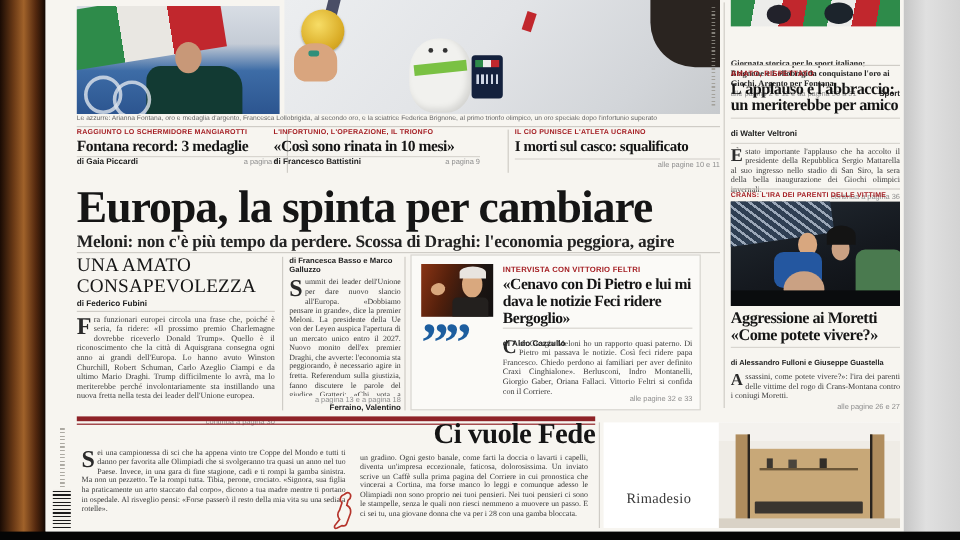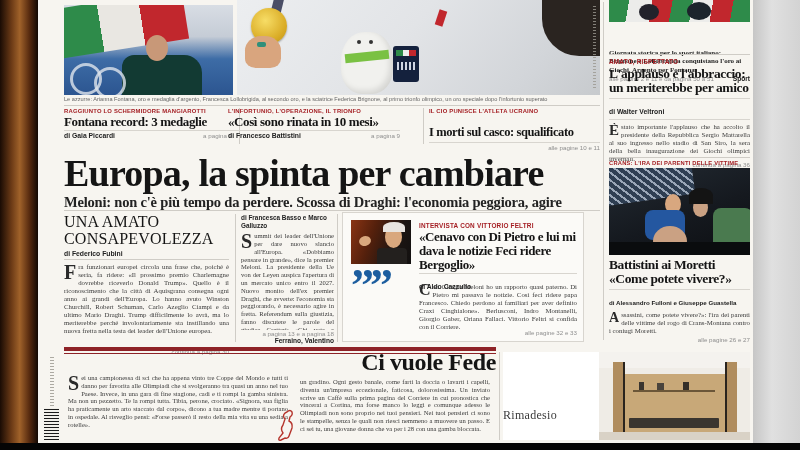--- a/index.html
+++ b/index.html
@@ -87,21 +87,21 @@
       <div class="eyebrow" style="font-size:5.9px;">L'INFORTUNIO, L'OPERAZIONE, IL TRIONFO</div>
       <div class="headline" style="font-size:13px;margin-top:1px;white-space:nowrap;">«Così sono rinata in 10 mesi»</div>
       <div style="border-top:1px solid #d8d5cf;margin-top:2px;padding-top:1px;display:flex;justify-content:space-between;">
         <span class="byline">di Francesco Battistini</span>
         <span class="pageref">a pagina 9</span>
       </div>
     </div>
 
     <div class="abs" style="left:391px;top:108px;width:171px;">
       <div class="eyebrow" style="font-size:5.9px;">IL CIO PUNISCE L'ATLETA UCRAINO</div>
-      <div class="headline" style="font-size:12.5px;margin-top:12px;white-space:nowrap;">I morti sul casco: squalificato</div>
+      <div class="headline" style="font-size:12.5px;margin-top:2px;white-space:nowrap;">I morti sul casco: squalificato</div>
       <div style="border-top:1px solid #d8d5cf;margin-top:3px;padding-top:1px;display:flex;justify-content:flex-end;">
         <span class="pageref">alle pagine 10 e 11</span>
       </div>
     </div>
 
     <div class="abs headline" style="left:26px;top:154px;width:538px;font-size:38px;letter-spacing:-.8px;white-space:nowrap;">Europa, la spinta per cambiare</div>
     <div class="abs" style="left:26px;top:194px;width:536px;font-weight:bold;font-size:14.5px;color:#222;letter-spacing:-.2px;white-space:nowrap;">Meloni: non c'è più tempo da perdere. Scossa di Draghi: l'economia peggiora, agire</div>
     <div class="abs hairline" style="left:26px;top:210px;width:536px;"></div>
 
     <div class="abs vrule" style="left:197px;top:214px;height:128px;"></div>
@@ -183,21 +183,21 @@
       <div class="abs" style="left:56px;top:26px;width:16px;height:20px;border-radius:50%;background:#d8a77f;"></div>
       <div class="abs" style="left:84px;top:30px;width:15px;height:19px;border-radius:50%;background:#caa183;"></div>
       <div class="abs" style="left:80px;top:20px;width:24px;height:16px;border-radius:50% 50% 0 0;background:#141414;"></div>
       <div class="abs" style="left:36px;top:42px;width:40px;height:30px;border-radius:8px;background:#2457a0;"></div>
       <div class="abs" style="left:104px;top:40px;width:40px;height:46px;border-radius:8px;background:#4a7a4f;"></div>
       <div class="abs" style="left:44px;top:58px;width:34px;height:30px;border-radius:50%;background:#caa183;"></div>
       <div class="abs" style="left:0;top:74px;width:141px;height:13px;background:#0a0c0e;"></div>
     </div>
 
     <div class="abs" style="left:571px;top:258px;width:141px;">
-      <div class="headline" style="font-size:13.5px;line-height:1.05;">Battistini ai Moretti «Come potete vivere?»</div>
+      <div class="headline" style="font-size:13.5px;line-height:1.05;">Aggressione ai Moretti «Come potete vivere?»</div>
       <div style="border-top:1px solid #d8d5cf;margin-top:3px;padding-top:1px;">
         <span class="byline" style="font-size:6.2px;">di Alessandro Fulloni e Giuseppe Guastella</span>
       </div>
       <div class="bodytext" style="margin-top:2px;height:25px;overflow:hidden;">
         <span class="dropcap" style="font-size:14px;">A</span><span>ssassini, come potete vivere?»: l'ira dei parenti delle vittime del rogo di Crans-Montana contro i coniugi Moretti.</span>
       </div>
       <div class="pageref">alle pagine 26 e 27</div>
     </div>
 
     <div class="abs redbar" style="left:26px;top:347px;width:432px;height:4px;"></div>
@@ -211,21 +211,21 @@
     <div class="abs bodytext" style="left:262px;top:378px;width:190px;height:62px;overflow:hidden;font-size:6.6px;">
       <span>un gradino. Ogni gesto banale, come farti la doccia o lavarti i capelli, diventa un'impresa eccezionale, faticosa, dolorosissima. Un inviato scrive un Caffè sulla prima pagina del Corriere in cui pronostica che vincerai a Cortina, ma forse manco lo leggi e comunque adesso le Olimpiadi non sono proprio nei tuoi pensieri. Nei tuoi pensieri ci sono le stampelle, senza le quali non riesci nemmeno a muovere un passo. E ci sei tu, una giovane donna che va per i 28 con una gamba bloccata.</span>
     </div>
 
     <svg class="abs" style="left:238px;top:408px;" width="22" height="34" viewBox="0 0 22 34">
       <path d="M11 4 q3 -3 5 0 q1 3 -2 5 l-1 4 q4 2 3 7 l-3 8 q-1 3 -4 2 l-4 2 q-3 1 -2 -2 l4 -5 q-3 -4 0 -8 l2 -6 q-3 -3 0 -6 z" fill="none" stroke="#b5342c" stroke-width="1.4"></path>
     </svg>
 
     <div class="abs vrule" style="left:461px;top:352px;height:88px;"></div>
     <div class="abs" style="left:465px;top:352px;width:247px;height:88px;background:#ffffff;">
-      <div style="position:absolute;left:0;top:56px;width:92px;text-align:left;font-family:'Liberation Serif',serif;font-size:12px;color:#3a3a3a;letter-spacing:.3px;">Rimadesio</div>
+      <div style="position:absolute;left:0;top:56px;width:92px;text-align:center;font-family:'Liberation Serif',serif;font-size:12px;color:#3a3a3a;letter-spacing:.3px;">Rimadesio</div>
       <div id="photo-rimadesio" class="abs ph" style="left:96px;top:0;width:151px;height:88px;">
         <div class="abs" style="left:22px;top:22px;width:107px;height:66px;background:#c8a878;"></div>
         <div class="abs" style="left:14px;top:10px;width:10px;height:78px;background:#b08d5e;border-right:2px solid #2a241e;"></div>
         <div class="abs" style="left:126px;top:10px;width:10px;height:78px;background:#b08d5e;border-left:2px solid #2a241e;"></div>
         <div class="abs" style="left:34px;top:38px;width:82px;height:2px;background:#6b5638;"></div>
         <div class="abs" style="left:40px;top:30px;width:5px;height:8px;background:#3a352f;"></div>
         <div class="abs" style="left:58px;top:31px;width:7px;height:7px;background:#4a443c;"></div>
         <div class="abs" style="left:84px;top:30px;width:6px;height:8px;background:#332e28;"></div>
         <div class="abs" style="left:30px;top:66px;width:90px;height:10px;background:#3a352f;border-radius:1px;"></div>
         <div class="abs" style="left:0;top:80px;width:151px;height:8px;background:#d9d2c6;"></div>

